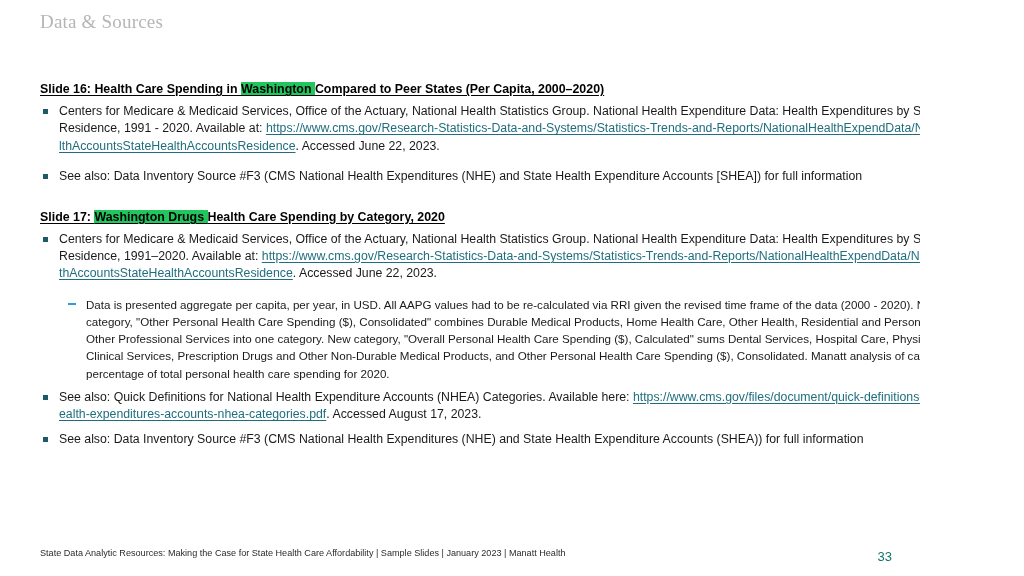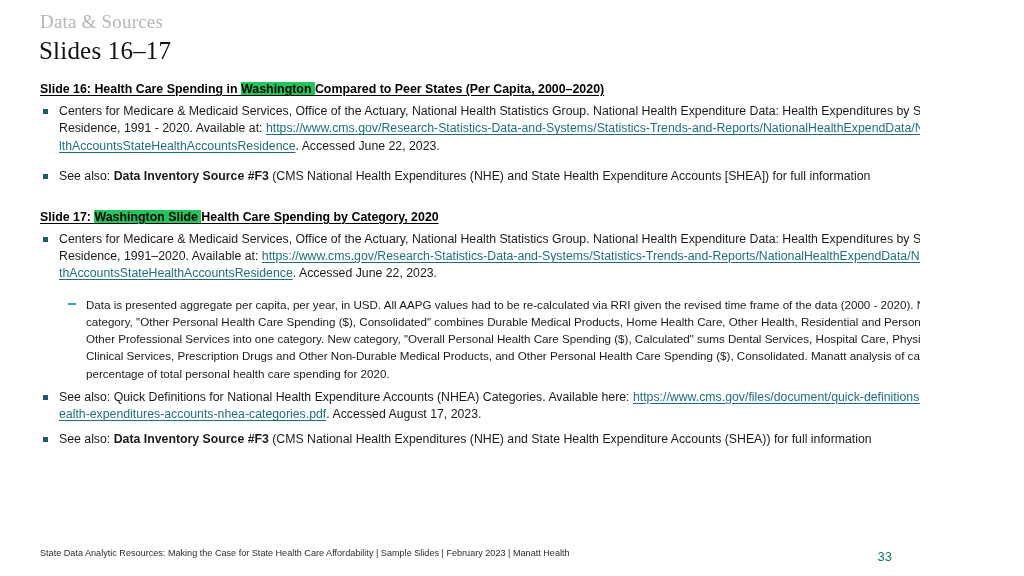--- a/index.html
+++ b/index.html
@@ -99,21 +99,21 @@
 
   .gap-sm { height: 6px; }
   .gap-lg { height: 22px; }
 
   a.url, .url {
     color: #1f6e7e;
     text-decoration: underline;
     text-underline-offset: 1.5px;
     word-break: break-all;
   }
-  .bold { font-weight: bold; }
+  .bold { font-weight: normal; }
 
   
   .footer {
     position: absolute;
     left: 40px;
     bottom: 18px;
     font-size: 9.1px;
     color: #2b2b2b;
     white-space: nowrap;
   }
@@ -124,42 +124,41 @@
     font-size: 13px;
     color: #0f766e;
   }
 </style>
 </head>
 <body>
 
 <div class="slide">
 
   <div class="eyebrow">Data &amp; Sources</div>
-  <div class="slide-title">Slides 16–17</div>
 
   <div class="body">
 
     <div class="section-heading"><span>Slide 16: Health Care Spending in </span><span class="hl">Washington </span><span>Compared to Peer States (Per Capita, 2000–2020)</span></div>
 
     <div class="b1">
       <span class="sq"></span><span>Centers for Medicare &amp; Medicaid Services, Office of the Actuary, National Health Statistics Group. National Health Expenditure Data: Health Expenditures by State of Residence, 1991 - 2020. Available at: </span><a class="url" href="#">https://www.cms.gov/Research-Statistics-Data-and-Systems/Statistics-Trends-and-Reports/NationalHealthExpendData/NationalHealthAccountsStateHealthAccountsResidence</a><span>. Accessed June 22, 2023.</span>
     </div>
 
     <div class="gap-sm"></div>
 
 
     <div class="gap-sm"></div>
 
     <div class="b1">
       <span class="sq"></span><span>See also: </span><span class="bold">Data Inventory Source #F3</span><span> (CMS National Health Expenditures (NHE)  and State Health Expenditure Accounts [SHEA]) for full information</span>
     </div>
 
     <div class="gap-lg"></div>
 
-    <div class="section-heading"><span>Slide 17: </span><span class="hl">Washington Slide </span><span>Health Care Spending by Category, 2020</span></div>
+    <div class="section-heading"><span>Slide 17: </span><span class="hl">Washington Drugs </span><span>Health Care Spending by Category, 2020</span></div>
 
     <div class="b1">
       <span class="sq"></span><span>Centers for Medicare &amp; Medicaid Services, Office of the Actuary, National Health Statistics Group. National Health Expenditure Data: Health Expenditures by State of Residence, 1991–2020. Available at: </span><a class="url" href="#">https://www.cms.gov/Research-Statistics-Data-and-Systems/Statistics-Trends-and-Reports/NationalHealthExpendData/NationalHealthAccountsStateHealthAccountsResidence</a><span>. Accessed June 22, 2023.</span>
     </div>
 
     <div class="gap-sm"></div>
 
 
     <div class="gap-sm"></div>
 
@@ -174,16 +173,16 @@
     </div>
 
     <div class="gap-sm"></div>
 
     <div class="b1">
       <span class="sq"></span><span>See also: </span><span class="bold">Data Inventory Source #F3</span><span> (CMS National Health Expenditures (NHE)  and State Health Expenditure Accounts (SHEA)) for full information</span>
     </div>
 
   </div>
 
-  <div class="footer">State Data Analytic Resources: Making the Case for State Health Care Affordability | Sample Slides | February 2023 | Manatt Health</div>
+  <div class="footer">State Data Analytic Resources: Making the Case for State Health Care Affordability | Sample Slides | January 2023 | Manatt Health</div>
   <div class="page-num">33</div>
 
 </div>
 
 </body></html>

